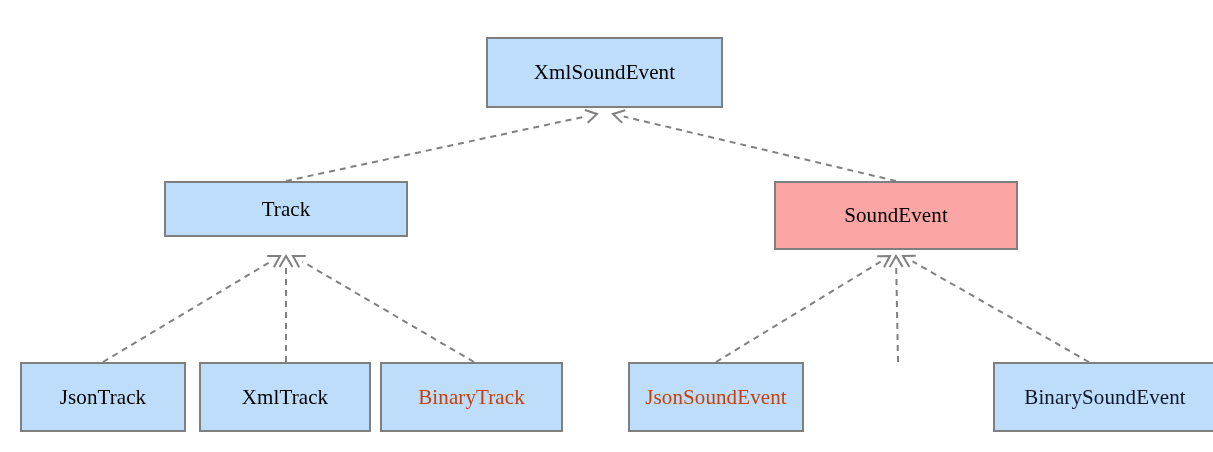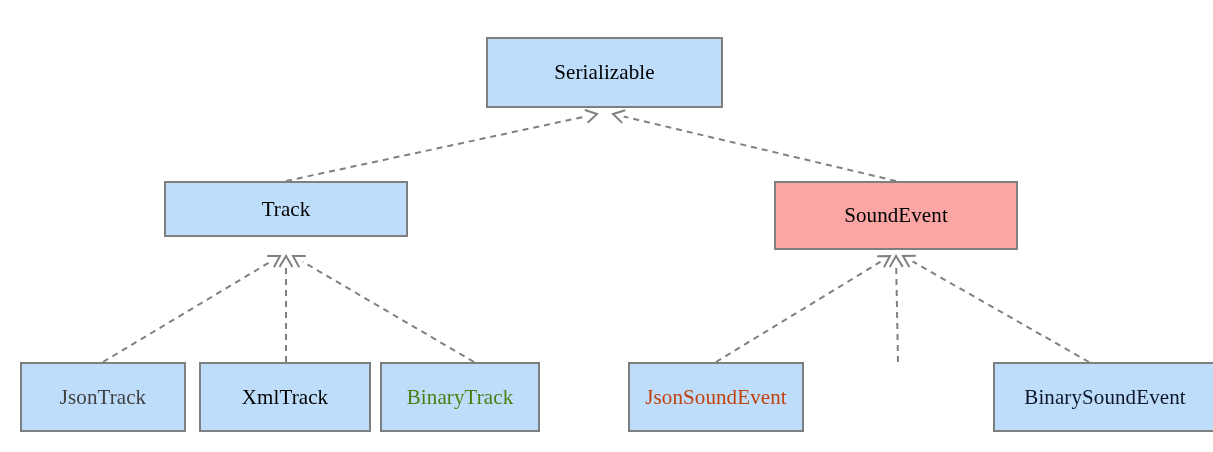--- a/index.html
+++ b/index.html
@@ -82,35 +82,35 @@
         <line x1="898" y1="362" x2="896.2075102364238" y2="266.99804253045875" stroke="#808080" stroke-width="2" stroke-dasharray="6,5"></line>
         <polyline points="902.7063535498767,266.8754228452993 896,256 889.7086669229709,267.1206622156182" fill="none" stroke="#808080" stroke-width="2" stroke-linejoin="miter"></polyline>
       </g>
       <g>
         <line x1="1089" y1="362" x2="912.5569920503314" y2="261.44645783513505" stroke="#808080" stroke-width="2" stroke-dasharray="6,5"></line>
         <polyline points="915.7753534983657,255.79914435084837 903,256 909.338630602297,267.09377131942176" fill="none" stroke="#808080" stroke-width="2" stroke-linejoin="miter"></polyline>
       </g>
     </svg>
 
   <div class="node" style="left: 486px; top: 37px; width: 237px; height: 71px; background: rgb(189, 221, 251); border-color: rgb(127, 127, 127); color: rgb(0, 0, 0);">
-    <span class="node-label">Serializable</span>
+    <span class="node-label">XmlSoundEvent</span>
   </div>
   <div class="node" style="left: 164px; top: 181px; width: 244px; height: 56px; background: rgb(189, 221, 251); border-color: rgb(127, 127, 127); color: rgb(0, 0, 0);">
     <span class="node-label">Track</span>
   </div>
   <div class="node" style="left: 774px; top: 181px; width: 244px; height: 69px; background: #fca5a5; border-color: rgb(127, 127, 127); color: rgb(0, 0, 0); text-align: center;">
     <span class="node-label">SoundEvent</span>
   </div>
-  <div class="node" style="left: 20px; top: 362px; width: 166px; height: 70px; background: rgb(189, 221, 251); border-color: rgb(127, 127, 127); color: #404040;">
+  <div class="node" style="left: 20px; top: 362px; width: 166px; height: 70px; background: rgb(189, 221, 251); border-color: rgb(127, 127, 127); color: #000000;">
     <span class="node-label">JsonTrack</span>
   </div>
   <div class="node" style="left: 199px; top: 362px; width: 172px; height: 70px; background: rgb(189, 221, 251); border-color: rgb(127, 127, 127); color: rgb(0, 0, 0); justify-content: center;">
     <span class="node-label">XmlTrack</span>
   </div>
-  <div class="node" style="left: 380px; top: 362px; width: 160px; height: 70px; background: rgb(189, 221, 251); border-color: rgb(127, 127, 127); color: #4d7c0f;">
+  <div class="node" style="left: 380px; top: 362px; width: 183px; height: 70px; background: rgb(189, 221, 251); border-color: rgb(127, 127, 127); color: #c2410c;">
     <span class="node-label">BinaryTrack</span>
   </div>
   <div class="node" style="left: 628px; top: 362px; width: 176px; height: 70px; background: rgb(189, 221, 251); border-color: rgb(127, 127, 127); color: #c2410c;">
     <span class="node-label">JsonSoundEvent</span>
   </div>
   <div class="node" style="left: 993px; top: 362px; width: 224px; height: 70px; background: rgb(189, 221, 251); border-color: rgb(127, 127, 127); color: #0f172a;">
     <span class="node-label">BinarySoundEvent</span>
   </div>
 
 </div>

